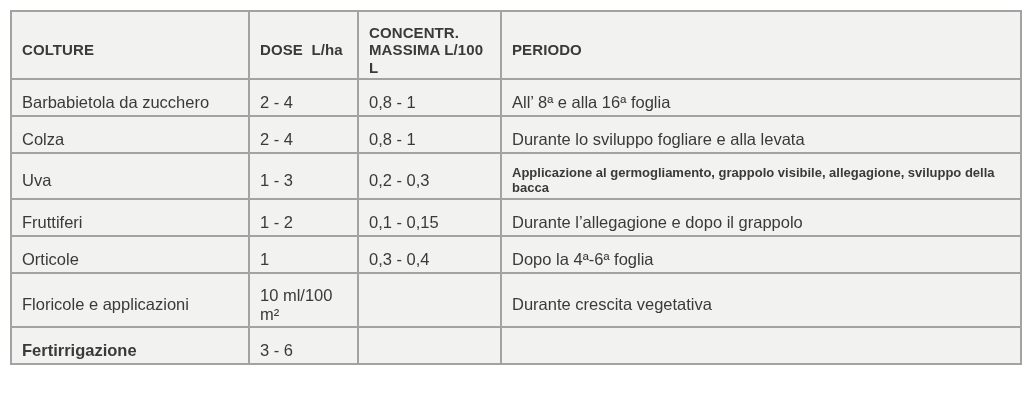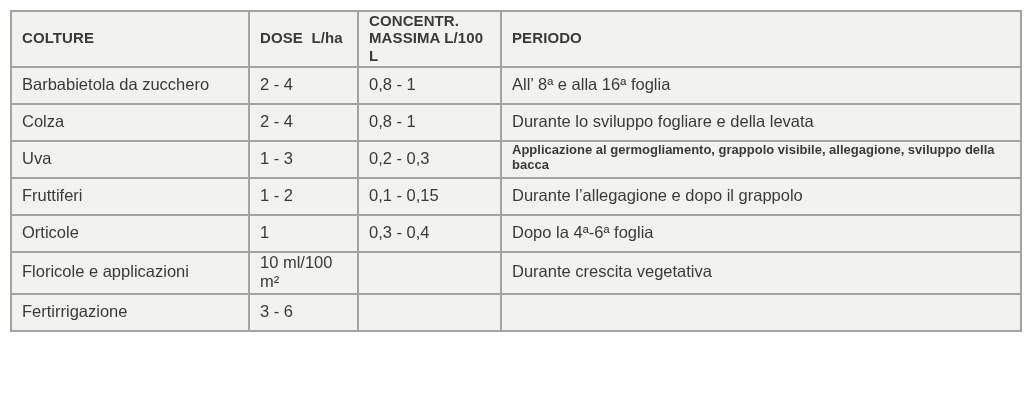--- a/index.html
+++ b/index.html
@@ -33,39 +33,39 @@
   col.c-colture { width: 238px; }
   col.c-dose    { width: 109px; }
   col.c-conc    { width: 143px; }
   col.c-periodo { width: 520px; }
   th, td {
     background: var(--cell-bg);
     border: 2px solid var(--border);
     color: var(--text);
     text-align: left;
     vertical-align: middle;
-    padding: 0 9px 2px 10px;
+    padding: 12px 9px 2px 10px;
     line-height: 1.15;
     overflow: hidden;
     margin-top: 8px;
   }
   th {
     font-size: 15px;
     font-weight: 700;
     height: 48px;
     white-space: pre-wrap;
     letter-spacing: 0.1px;
   }
   td {
     font-size: 16.5px;
     font-weight: 400;
     height: 37px;
   }
   td.periodo-small { font-size: 13px; font-weight: bold; }
-  td.cell-bold { font-weight: 400; }
+  td.cell-bold { font-weight: 700; }
 </style>
 </head>
 <body>
 
 <div class="table-wrap">
   <table class="dosage-table">
     <colgroup>
       <col class="c-colture">
       <col class="c-dose">
       <col class="c-conc">
@@ -83,21 +83,21 @@
         <tr>
     <td>Barbabietola da zucchero</td>
     <td>2 - 4</td>
     <td>0,8 - 1</td>
     <td>All’ 8ª e alla 16ª foglia</td>
   </tr>
         <tr>
     <td>Colza</td>
     <td>2 - 4</td>
     <td>0,8 - 1</td>
-    <td>Durante lo sviluppo fogliare e della levata</td>
+    <td>Durante lo sviluppo fogliare e alla levata</td>
   </tr>
         <tr>
     <td>Uva</td>
     <td>1 - 3</td>
     <td>0,2 - 0,3</td>
     <td class="periodo-small">Applicazione al germogliamento, grappolo visibile, allegagione, sviluppo della bacca</td>
   </tr>
         <tr>
     <td>Fruttiferi</td>
     <td>1 - 2</td>

